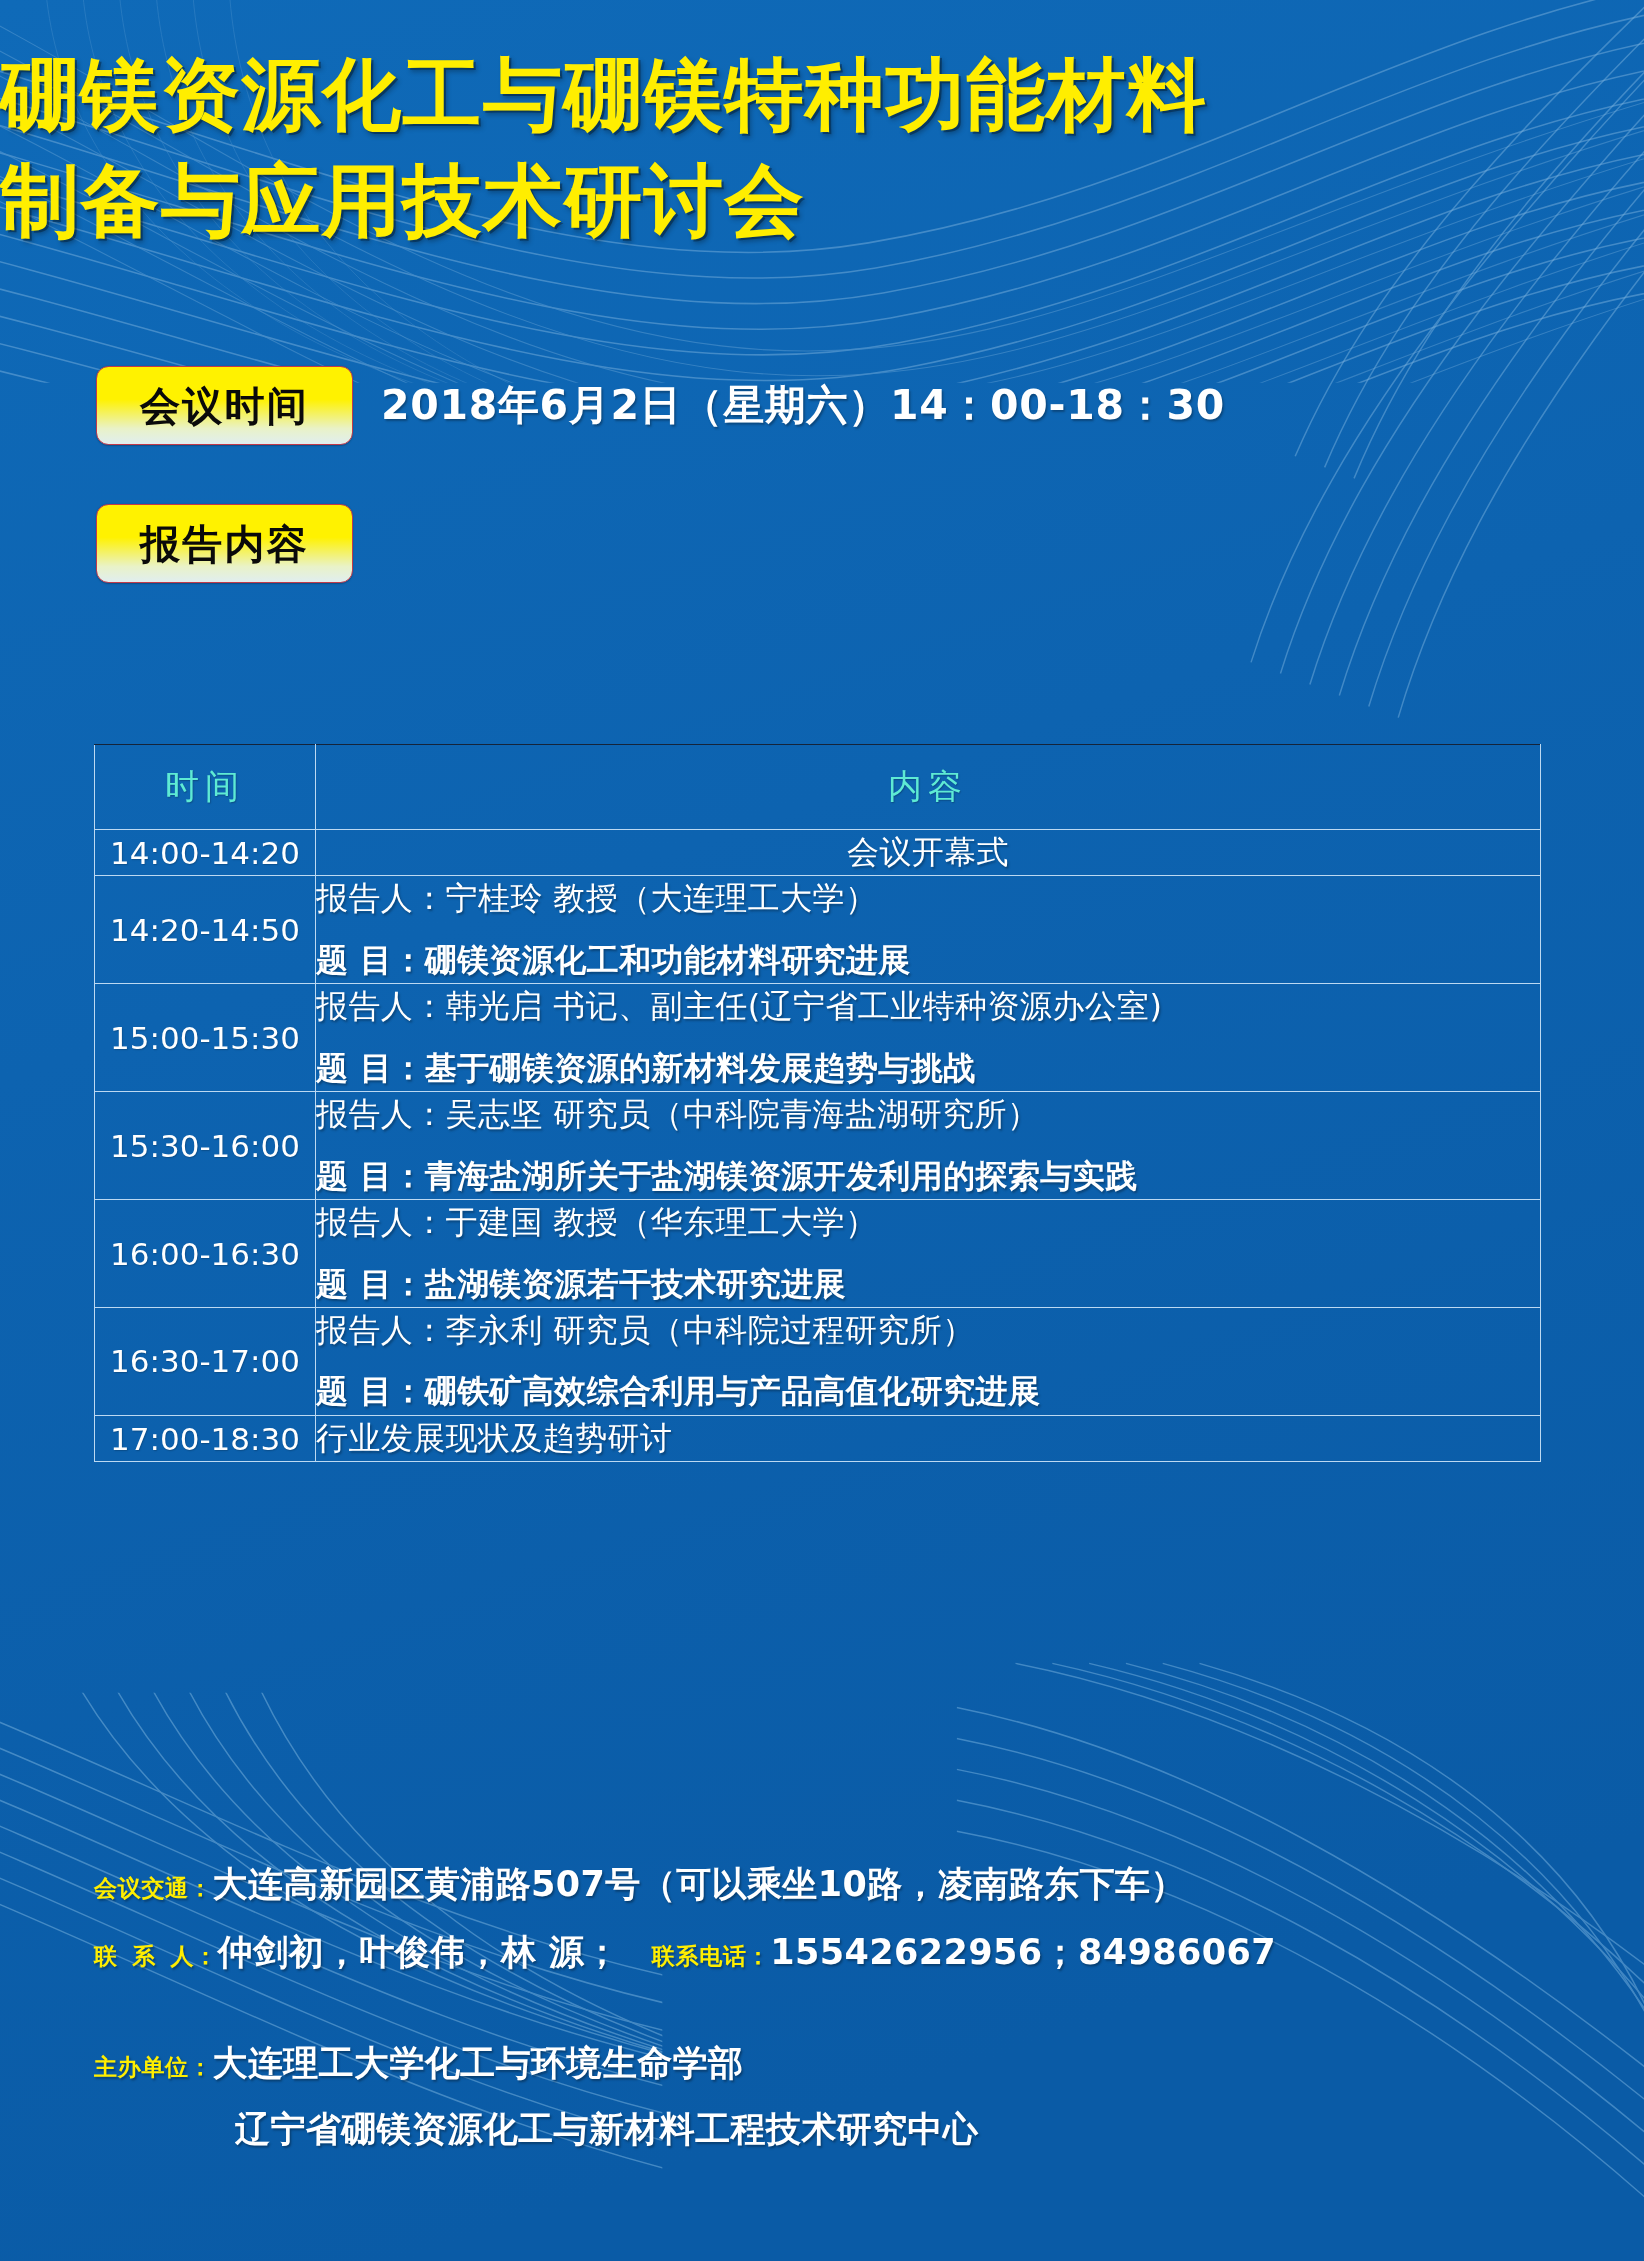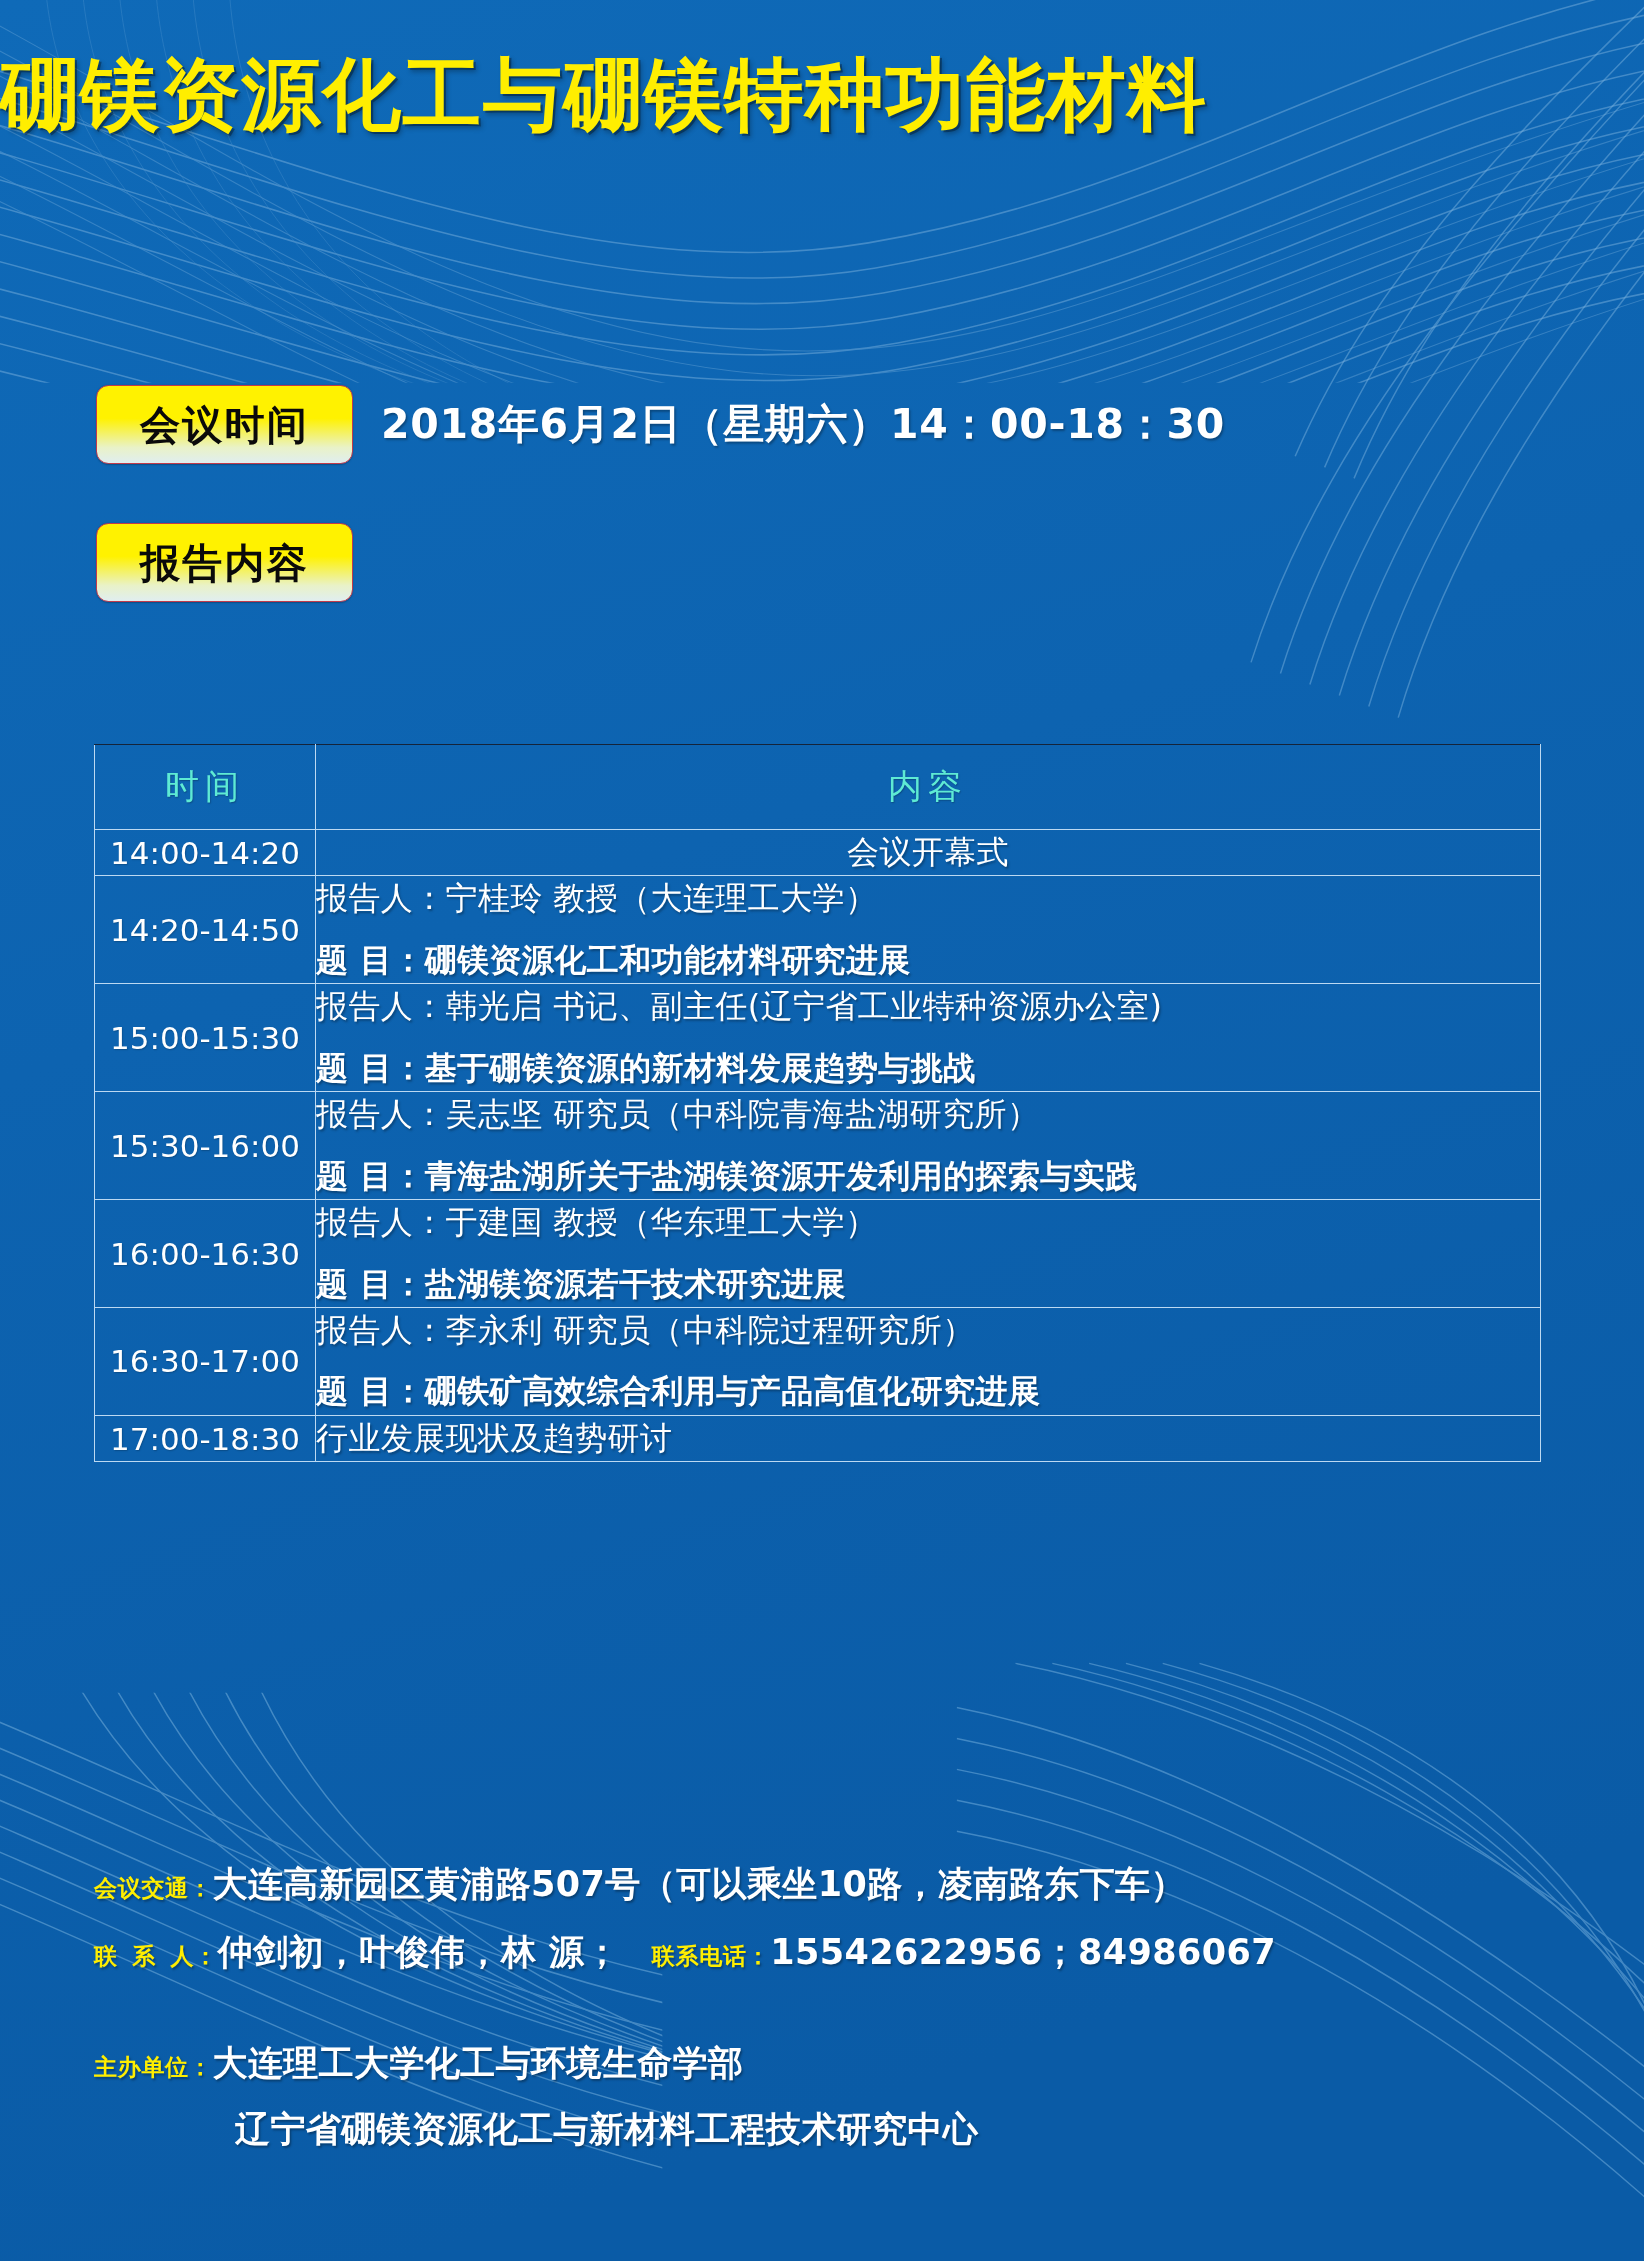--- a/index.html
+++ b/index.html
@@ -46,21 +46,21 @@
        2.2px 2.2px 0 rgba(0,0,0,0.30),
        2.9px 3.7px 5.2px rgba(0,0,0,0.28);
     font-family: "DejaVu Sans", "Liberation Sans", sans-serif;
   }
   .title-line-1 { font-size: 79px; }
   .title-line-2 { font-size: 79px; }
 
   
   .info-rows {
     position: absolute;
-    top: 385px;
+    top: 366px;
     left: 0;
     width: 1644px;
     z-index: 5;
   }
   .info-row {
     position: relative;
     display: flex;
     align-items: flex-start;
     height: 138px;
   }
@@ -319,20 +319,21 @@
       <path d="M 1430 2260 C 1730 2325, 2045 2492, 2300 2760"></path>
       <path d="M 1480 2260 C 1780 2330, 2090 2504, 2300 2800"></path>
       <path d="M 1530 2260 C 1830 2335, 2135 2516, 2300 2840"></path>
       <path d="M 1580 2260 C 1880 2340, 2180 2528, 2300 2880"></path>
       <path d="M 1630 2260 C 1930 2345, 2225 2540, 2300 2920"></path>
     </g>
   </svg>
 
   <div class="title-block">
     <span class="title-line title-line-1">硼镁资源化工与硼镁特种功能材料</span>
+    <span class="title-line title-line-2">制备与应用技术研讨会</span>
   </div>
 
   <div class="info-rows">
 
     <div class="info-row">
       <div class="chip">
         <span class="chip-label">会议时间</span>
       </div>
       <div class="info-value">2018年6月2日（星期六）14：00-18：30</div>
     </div>

